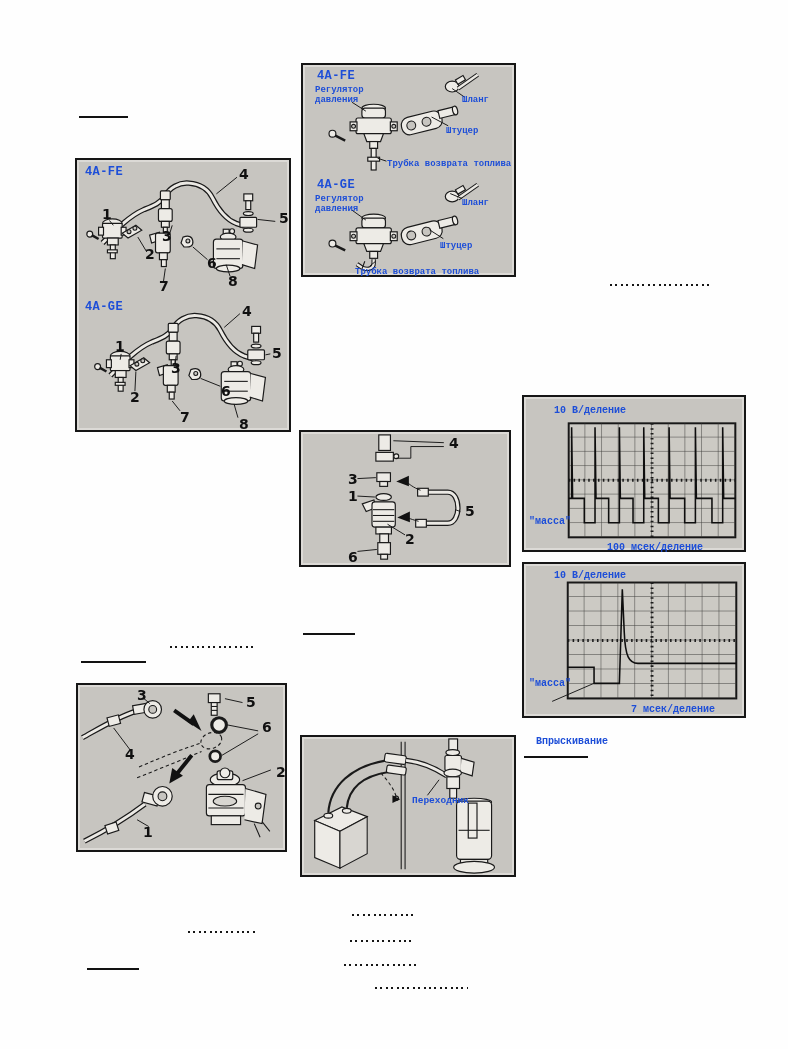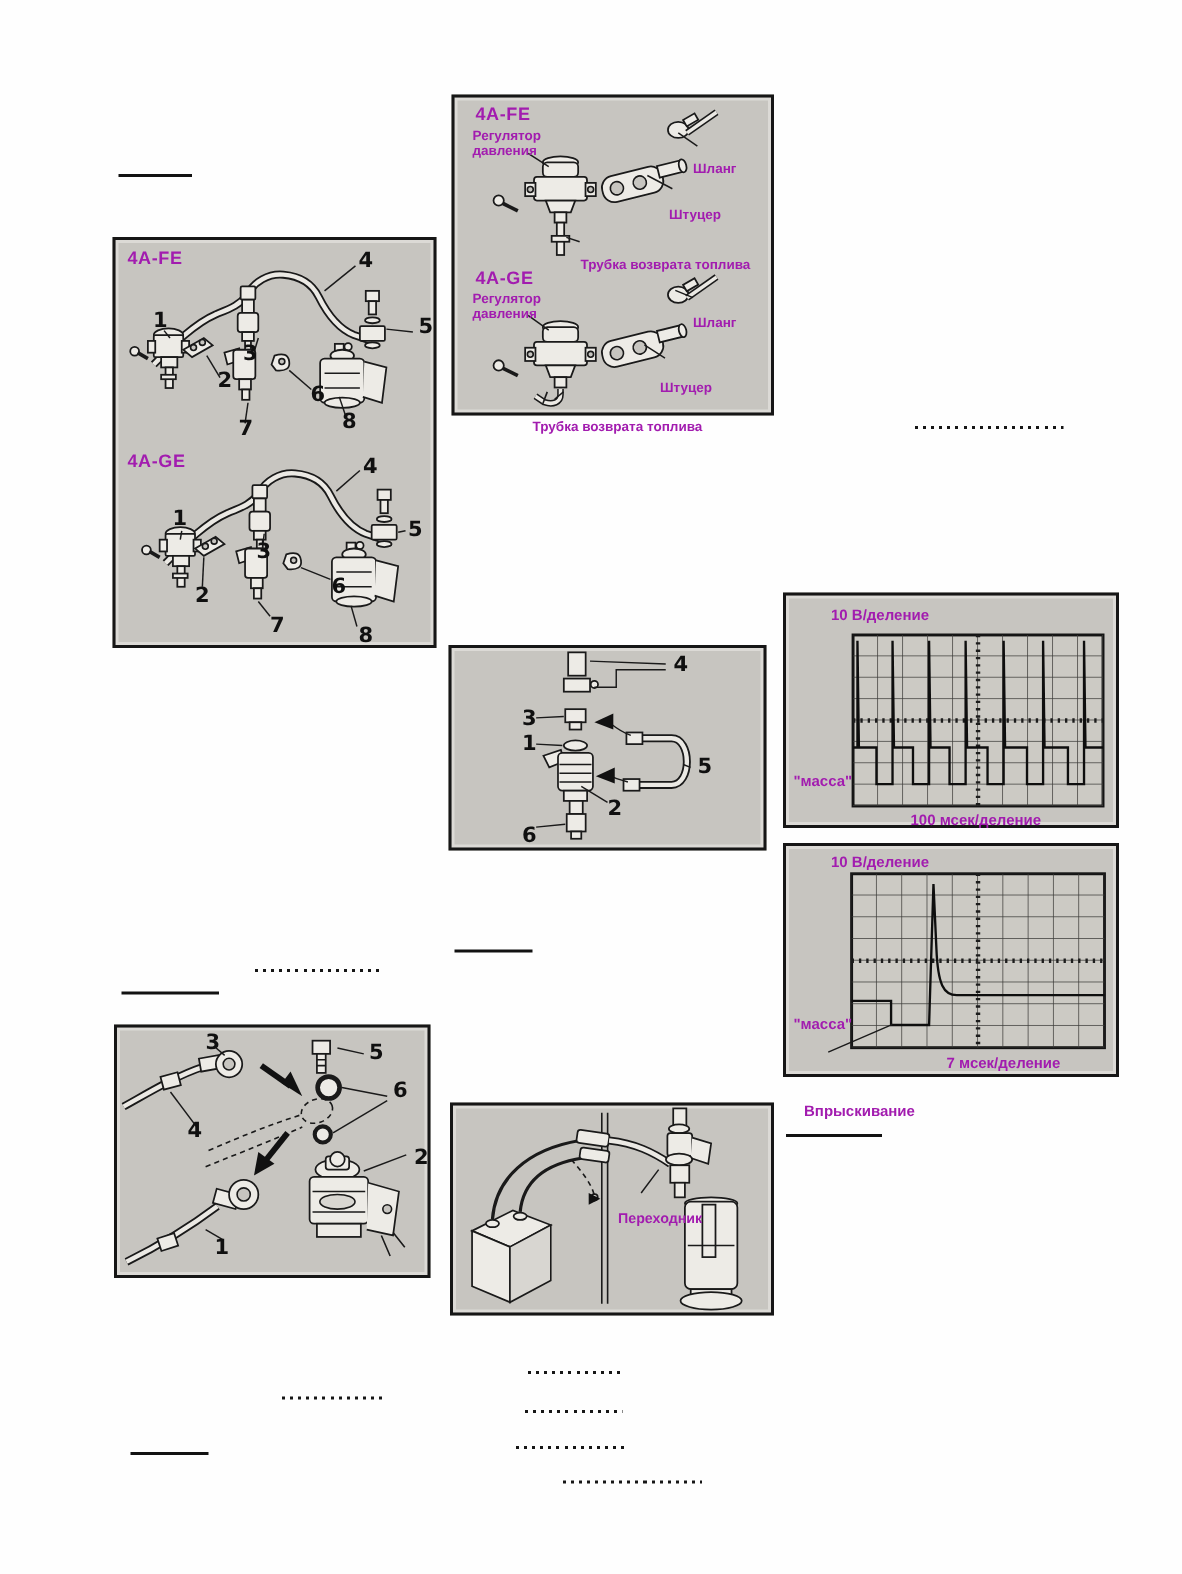--- a/index.html
+++ b/index.html
@@ -1,25 +1,25 @@
 <!DOCTYPE html>
 <html><head>
 <meta charset="utf-8">
 <style>
   html,body{margin:0;padding:0;background:#ffffff;}
   #page{position:relative;width:788px;height:1049px;background:#fefefe;overflow:hidden;
         font-family:"Liberation Sans",sans-serif;}
   .panel{position:absolute;background:#c7c5c0;border:2px solid #161616;box-sizing:border-box;
          box-shadow:inset 0 0 0 2px rgba(246,245,241,.45);}
   .art{position:absolute;left:0;top:0;width:100%;height:100%;}
-  .lbl{position:absolute;color:#a21caf;font-weight:bold;line-height:1.1;}
+  .lbl{position:absolute;color:#1d4ed8;font-weight:bold;line-height:1.1;font-family:Liberation Mono, monospace;}
   .engine{font-size:12px;letter-spacing:.4px;}
   .ru{font-size:9px;}
   .wrap52{width:54px;}
-  .nowrap{white-space:nowrap;margin-top:12px;}
+  .nowrap{white-space:nowrap;}
   .callout{position:absolute;color:#101010;font-weight:bold;font-size:14px;
            font-family:"DejaVu Sans",sans-serif;line-height:1;}
   .scopelbl{font-size:10px;white-space:nowrap;}
   .ruleline{position:absolute;height:2px;background:#121212;}
   .dotline{position:absolute;height:2px;
            background-image:repeating-linear-gradient(90deg,#161616 0 2px,transparent 2px 5.4px);}
   
   .ln{stroke:#1a1a1a;fill:none;stroke-width:1.1;}
   .part{fill:#edebe6;stroke:#1a1a1a;stroke-width:1.2;}
   .partd{fill:#d8d6d1;stroke:#1a1a1a;stroke-width:1.1;}

